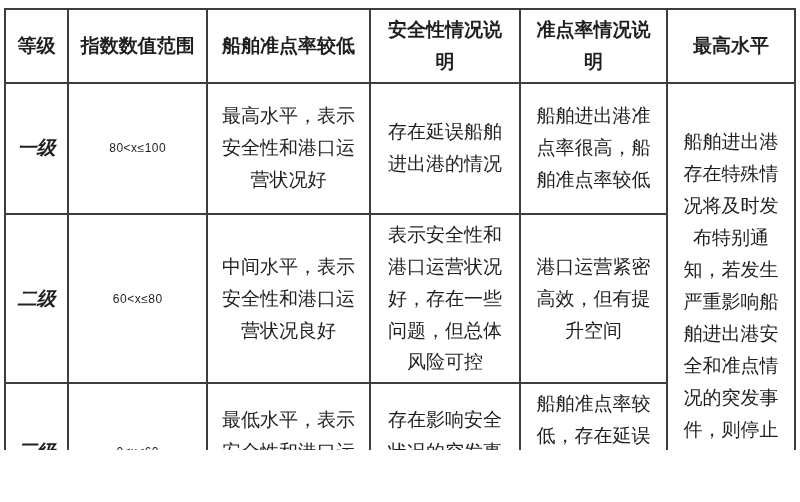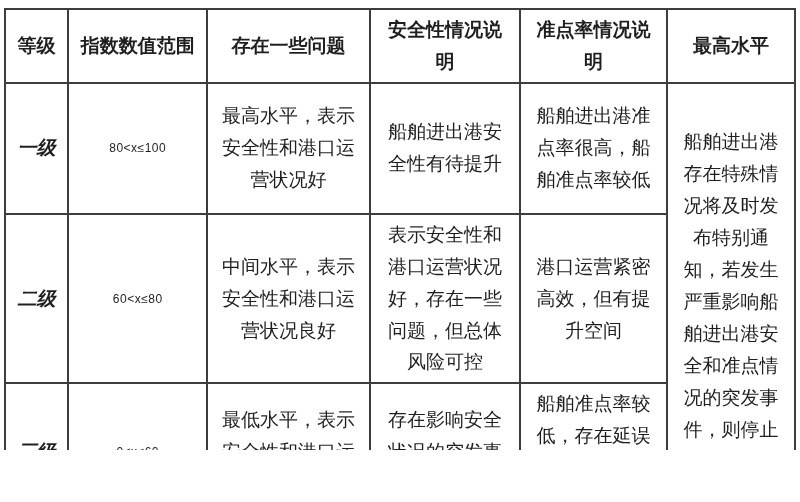--- a/index.html
+++ b/index.html
@@ -64,32 +64,32 @@
       <col class="col-range">
       <col class="col-level">
       <col class="col-safety">
       <col class="col-punctuality">
       <col class="col-remark">
     </colgroup>
     <thead>
       <tr>
         <th>等级</th>
         <th>指数数值范围</th>
-        <th>存在一些问题</th>
+        <th>船舶准点率较低</th>
         <th>安全性情况说明</th>
         <th>准点率情况说明</th>
         <th>最高水平</th>
       </tr>
     </thead>
     <tbody>
       <tr class="row-1">
         <td class="grade-cell">一级</td>
         <td class="range-cell">80&lt;x≤100</td>
         <td>最高水平，表示安全性和港口运营状况好</td>
-        <td>船舶进出港安全性有待提升</td>
+        <td>存在延误船舶进出港的情况</td>
         <td>船舶进出港准点率很高，船舶准点率较低</td>
         <td class="remark-cell" rowspan="3">船舶进出港存在特殊情况将及时发布特别通知，若发生严重影响船舶进出港安全和准点情况的突发事件，则停止发布指数</td>
       </tr>
       <tr class="row-2">
         <td class="grade-cell">二级</td>
         <td class="range-cell">60&lt;x≤80</td>
         <td>中间水平，表示安全性和港口运营状况良好</td>
         <td>表示安全性和港口运营状况好，存在一些问题，但总体风险可控</td>
         <td>港口运营紧密高效，但有提升空间</td>
       </tr>

